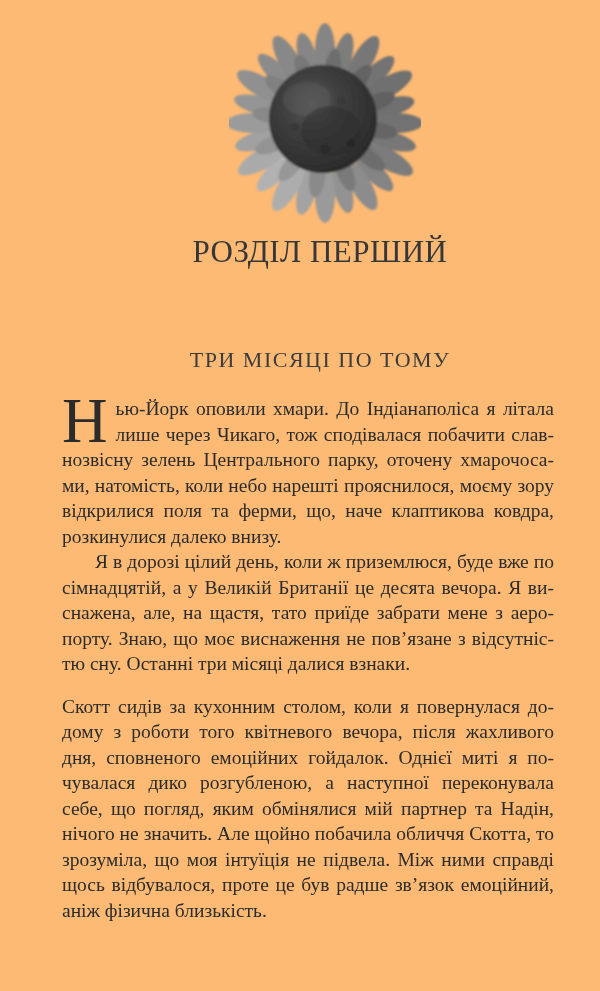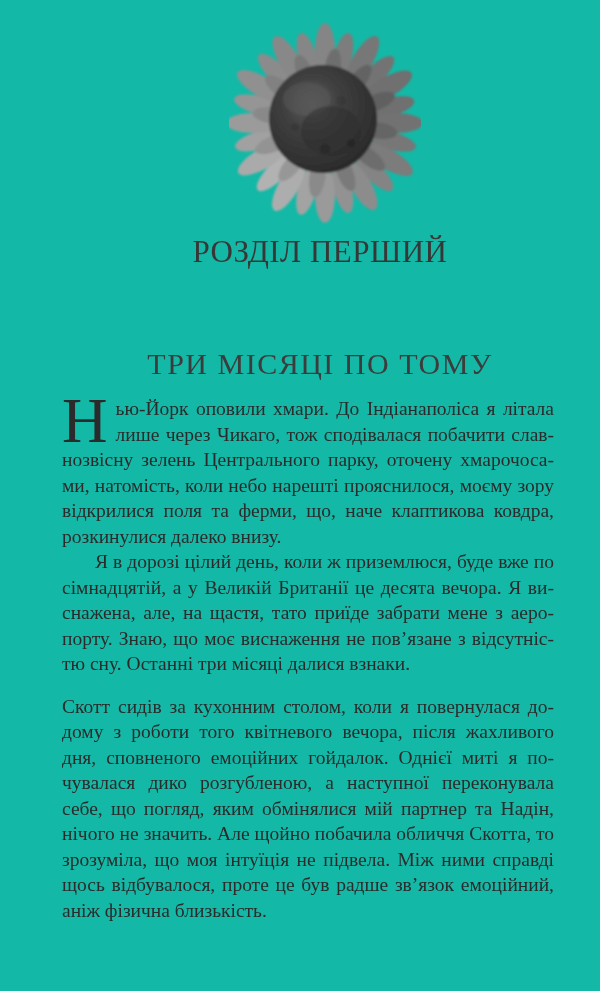--- a/index.html
+++ b/index.html
@@ -4,21 +4,21 @@
 <style>
   html, body { margin: 0; padding: 0; }
   body {
     width: 600px; height: 991px;
     background: #ffffff;
     font-family: "Liberation Serif", "DejaVu Serif", serif;
   }
   .page {
     position: relative;
     width: 600px; height: 991px;
-    background: #14b8a6;
+    background: #fdba74;
     overflow: hidden;
     color: #2b2b2b;
   }
   .ornament {
     position: absolute;
     left: 229px; top: 22px;
     width: 192px; height: 206px;
   }
   .chapter-title {
     position: absolute;
@@ -31,21 +31,21 @@
     letter-spacing: 0.5px;
     color: #373737;
     white-space: nowrap;
   }
   .section-heading {
     position: absolute;
     top: 347px; left: 62px; width: 492px;
     margin: 0;
     text-align: center;
     transform: translateX(12px);
-    font-size: 30px;
+    font-size: 22px;
     font-weight: normal;
     letter-spacing: 1.5px;
     color: #3c3c3c;
     white-space: nowrap;
   }
   .body-text {
     position: absolute;
     top: 396px; left: 62px; width: 492px;
     font-size: 19.5px;
     line-height: 25.5px;

